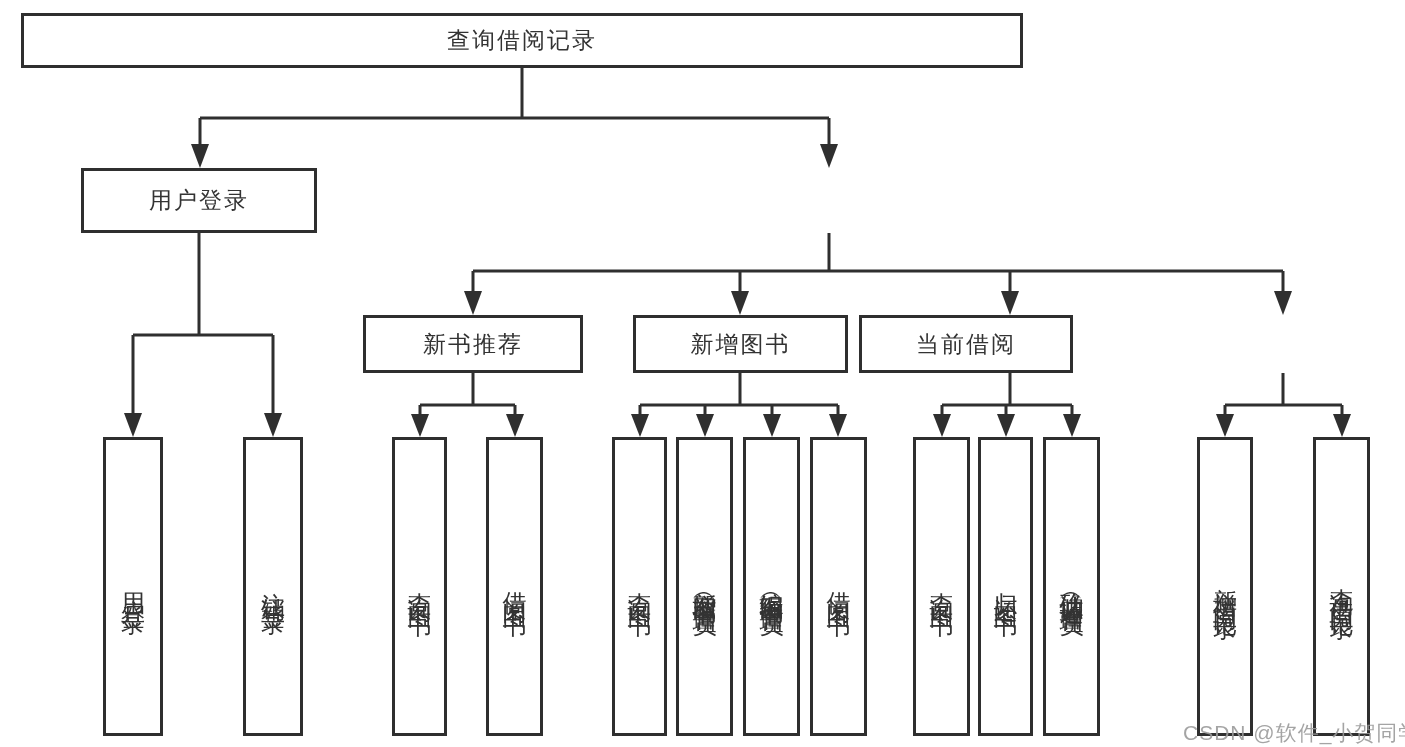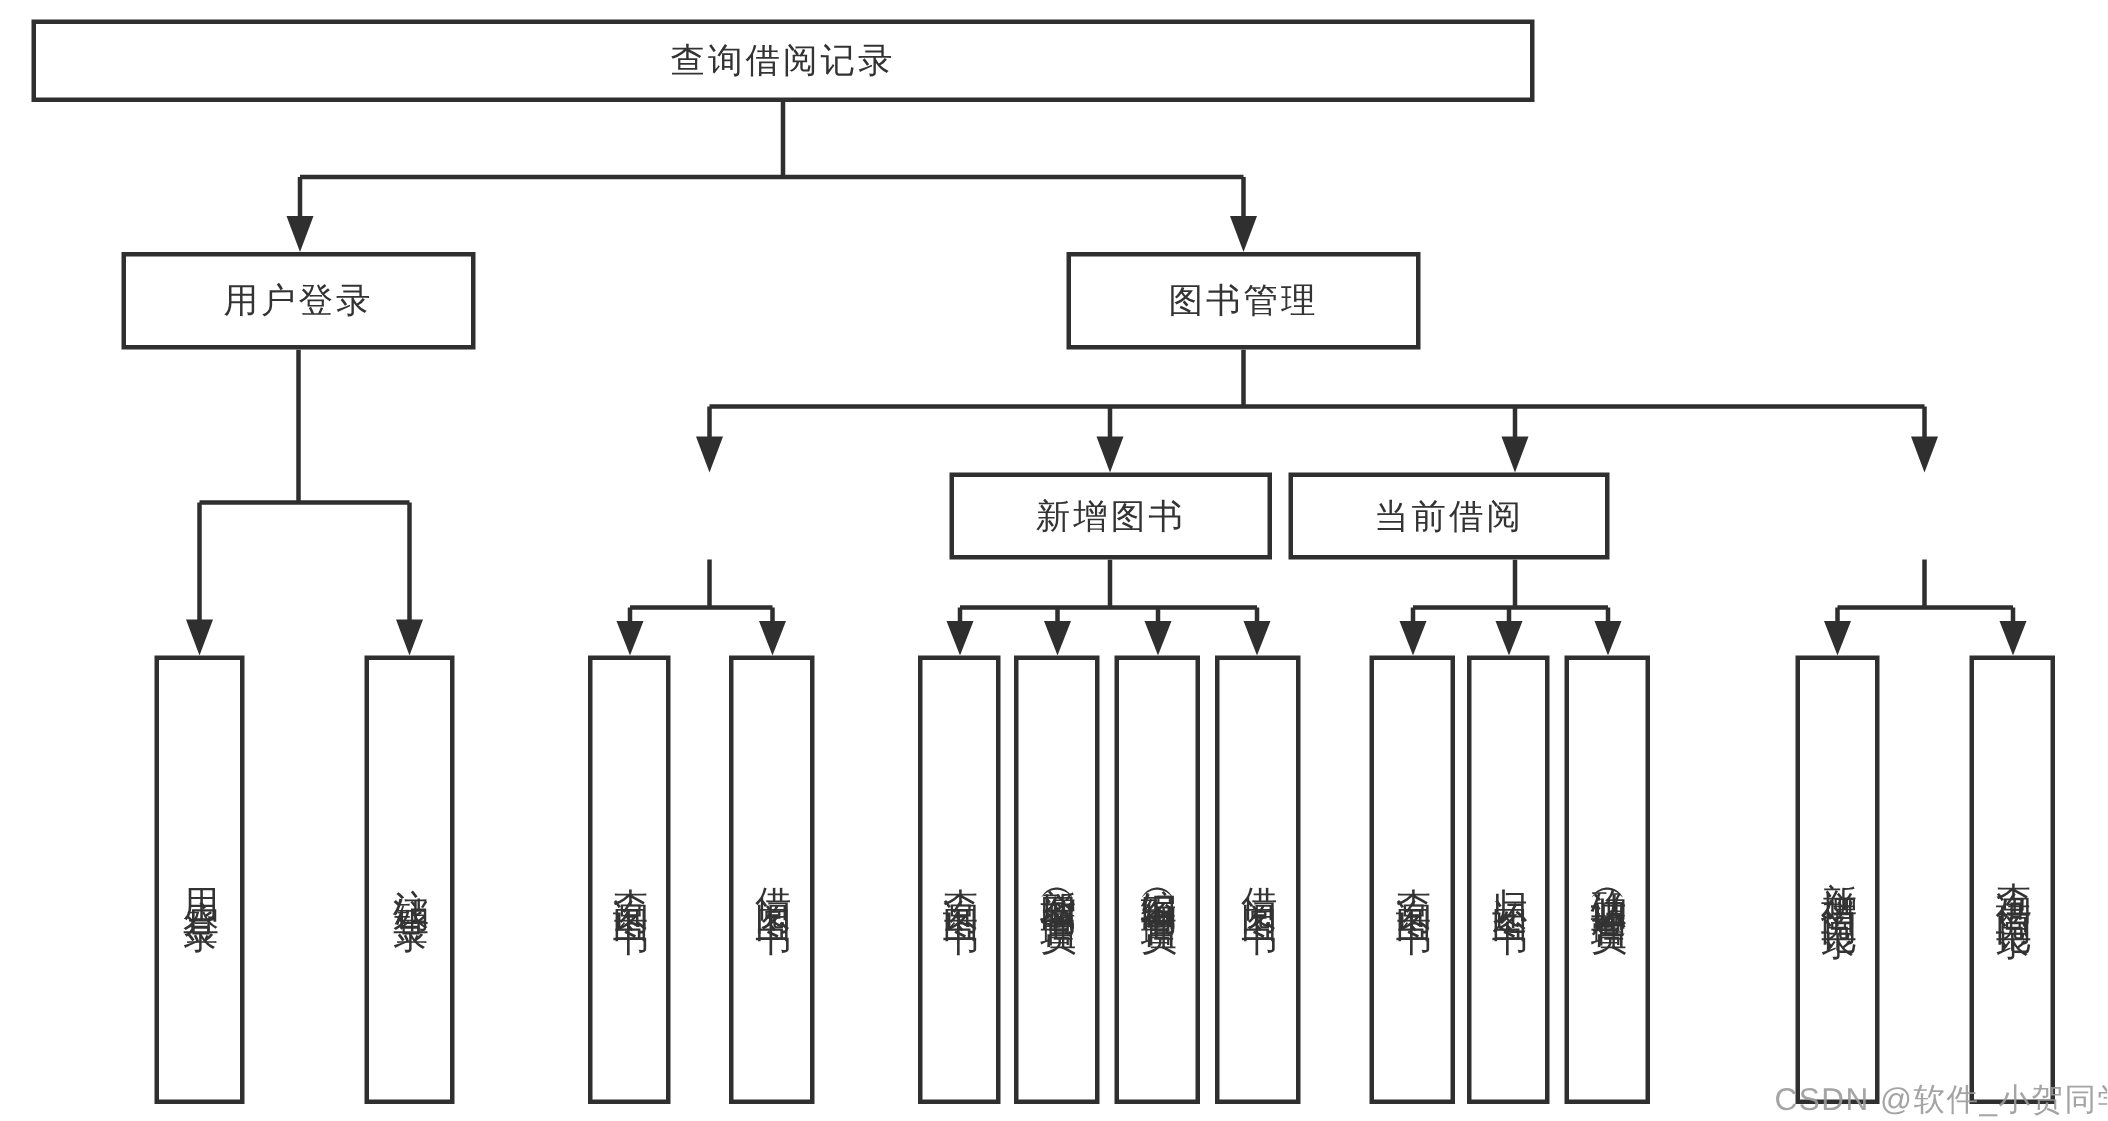--- a/index.html
+++ b/index.html
@@ -92,24 +92,24 @@
     </g>
   </svg>
 
   <div class="node" style="left:21px;top:13px;width:1002px;height:55px;">
     <span class="h-label">查询借阅记录</span>
   </div>
 
   <div class="node" style="left:81px;top:168px;width:236px;height:65px;">
     <span class="h-label">用户登录</span>
   </div>
-  <div class="node" style="left:711px;top:168px;width:236px;height:65px;">
-    <span class="h-label">图书管理</span>
+
+  <div class="node" style="left:363px;top:315px;width:220px;height:58px;">
+    <span class="h-label">新书推荐</span>
   </div>
-
   <div class="node" style="left:633px;top:315px;width:215px;height:58px;">
     <span class="h-label">新增图书</span>
   </div>
   <div class="node" style="left:859px;top:315px;width:214px;height:58px;">
     <span class="h-label">当前借阅</span>
   </div>
 
   <div class="node" style="left:103px;top:437px;width:60px;height:299px;">
     <span class="v-label ls4">用户登录</span>
   </div>

